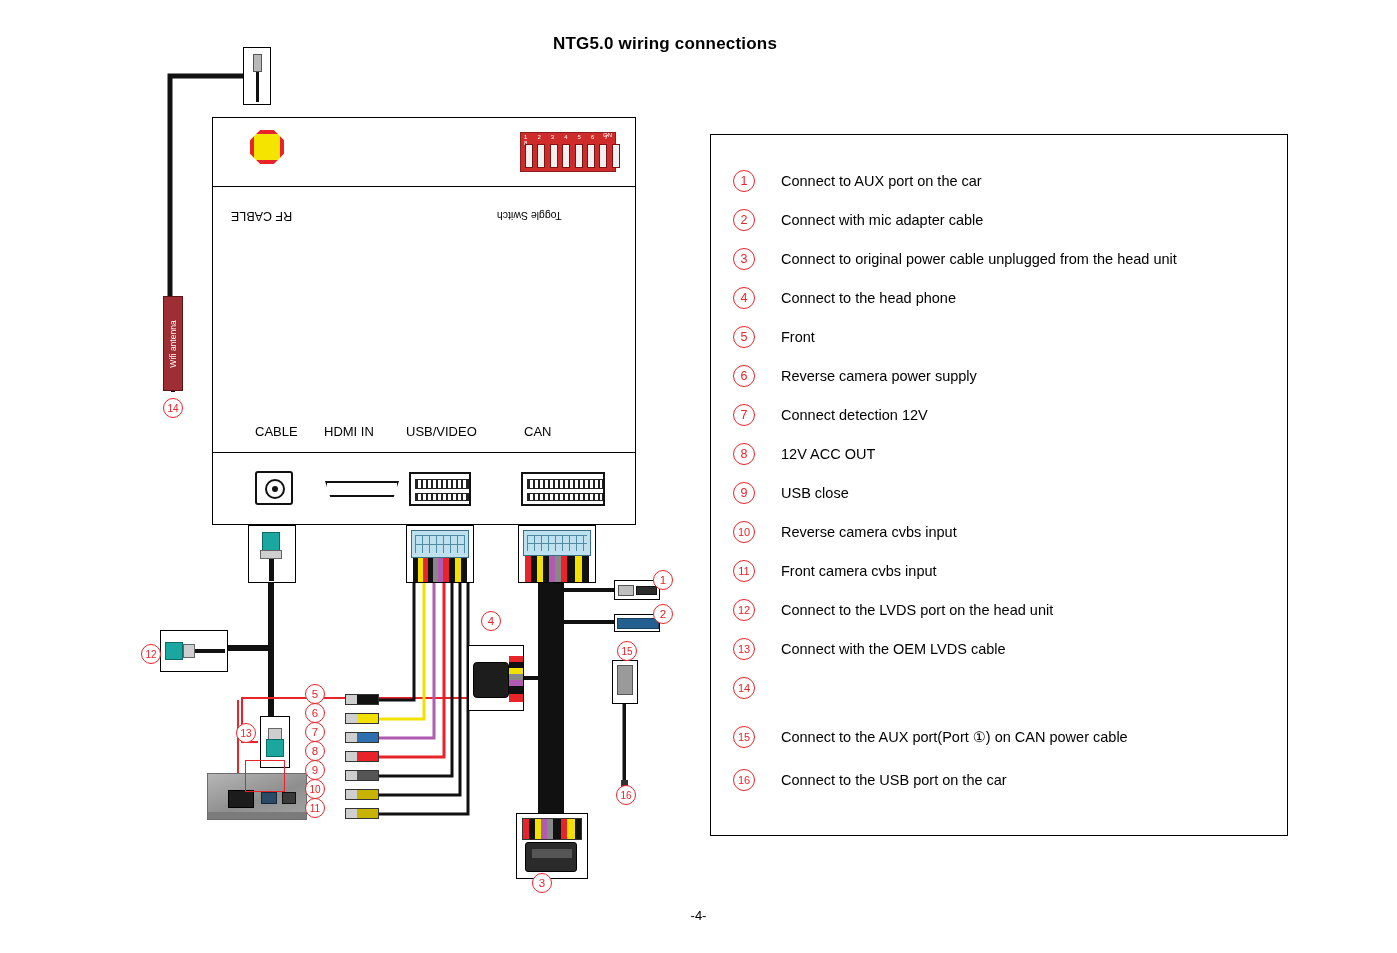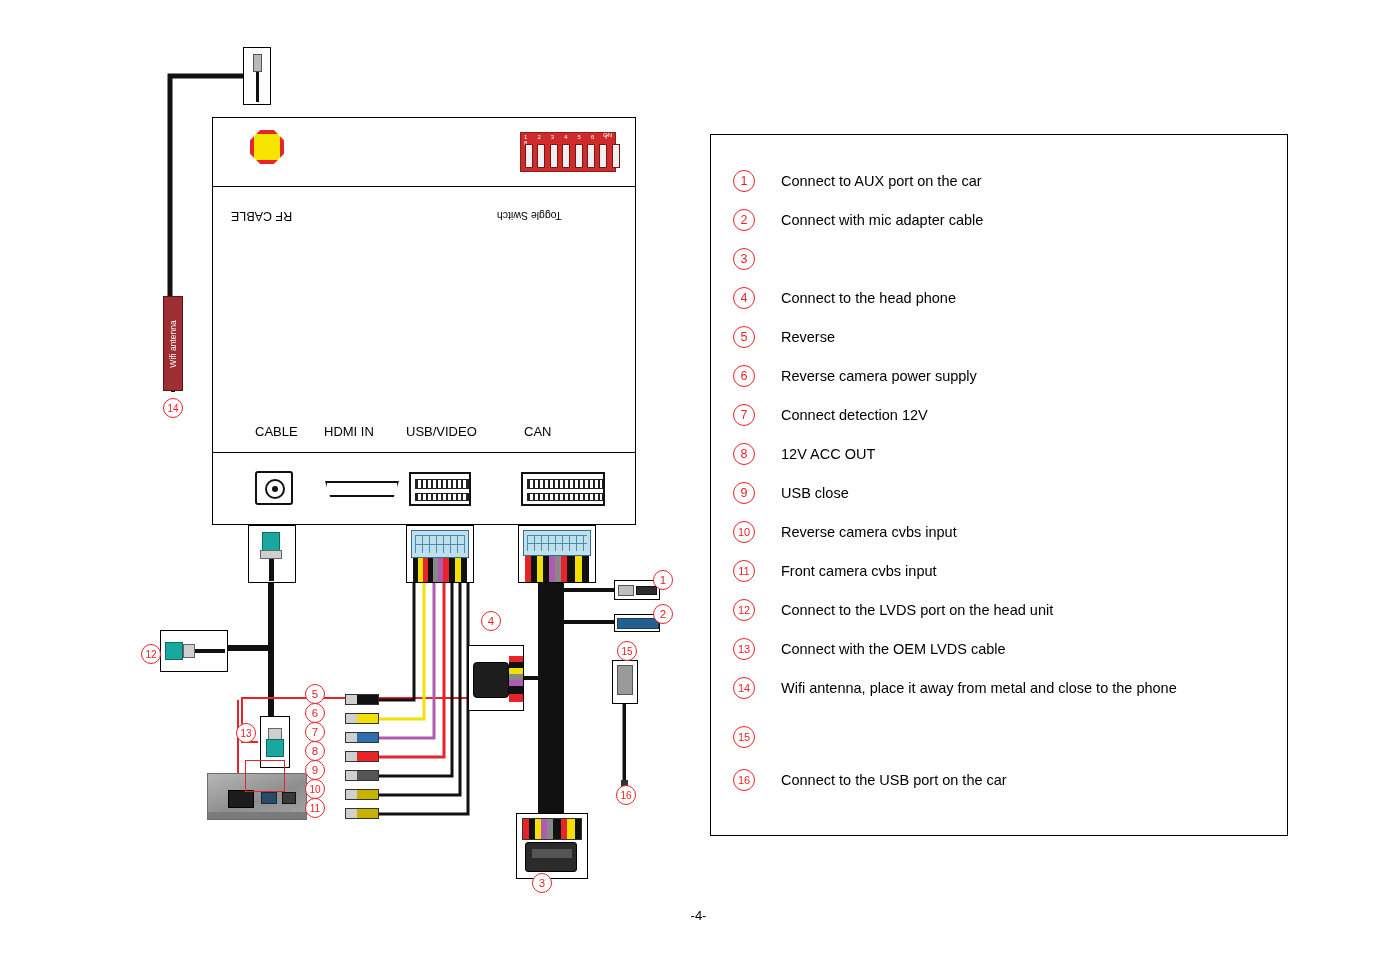--- a/index.html
+++ b/index.html
@@ -517,20 +517,21 @@
     width: 40px; height: 32px;
     border: 1.5px solid #e8232a;
     box-sizing: border-box;
   }
 </style>
 </head>
 <body>
 
 <div id="page">
 
+  <div id="title">NTG5.0 wiring connections</div>
 
   <svg id="wires" viewBox="0 0 1397 953">
 
     <path d="M257 76 L170 76 L170 300" stroke="#111" stroke-width="5" fill="none"></path>
 
     <path d="M173 391 L173 392" stroke="#111" stroke-width="4" fill="none"></path>
 
     <path d="M271 580 L271 722" stroke="#111" stroke-width="6" fill="none"></path>
     <path d="M271 648 L196 648" stroke="#111" stroke-width="6" fill="none"></path>
     <path d="M271 722 L271 742 L273 742" stroke="#111" stroke-width="6" fill="none"></path>
@@ -719,28 +720,29 @@
     <div class="legend-row" style="top:34px;">
         <div class="legend-num">1</div>
         <div class="legend-text">Connect to AUX port on the car</div>
       </div>
     <div class="legend-row" style="top:73px;">
         <div class="legend-num">2</div>
         <div class="legend-text">Connect with mic adapter cable</div>
       </div>
     <div class="legend-row" style="top:112px;">
         <div class="legend-num">3</div>
+        <div class="legend-text">Connect to original power cable unplugged from the head unit</div>
       </div>
     <div class="legend-row" style="top:151px;">
         <div class="legend-num">4</div>
         <div class="legend-text">Connect to the head phone</div>
       </div>
     <div class="legend-row" style="top:190px;">
         <div class="legend-num">5</div>
-        <div class="legend-text">Reverse</div>
+        <div class="legend-text">Front</div>
       </div>
     <div class="legend-row" style="top:229px;">
         <div class="legend-num">6</div>
         <div class="legend-text">Reverse camera power supply</div>
       </div>
     <div class="legend-row" style="top:268px;">
         <div class="legend-num">7</div>
         <div class="legend-text">Connect detection 12V</div>
       </div>
     <div class="legend-row" style="top:307px;">
@@ -762,24 +764,24 @@
     <div class="legend-row" style="top:463px;">
         <div class="legend-num two-digit">12</div>
         <div class="legend-text">Connect to the LVDS port on the head unit</div>
       </div>
     <div class="legend-row" style="top:502px;">
         <div class="legend-num two-digit">13</div>
         <div class="legend-text">Connect with the OEM LVDS cable</div>
       </div>
     <div class="legend-row" style="top:541px;">
         <div class="legend-num two-digit">14</div>
-        <div class="legend-text">Wifi antenna, place it away from metal and close to the phone</div>
       </div>
     <div class="legend-row" style="top:590px;">
         <div class="legend-num two-digit">15</div>
+        <div class="legend-text">Connect to the AUX port(Port ①) on CAN power cable</div>
       </div>
     <div class="legend-row" style="top:633px;">
         <div class="legend-num two-digit">16</div>
         <div class="legend-text">Connect to the USB port on the car</div>
       </div>
   </div>
 
   <div id="page-number">-4-</div>
 
 </div>

